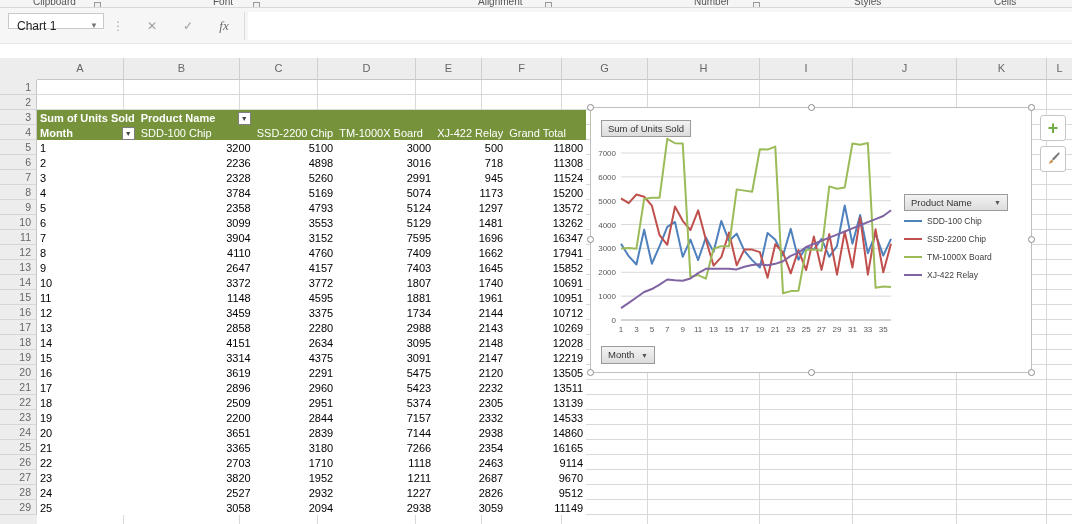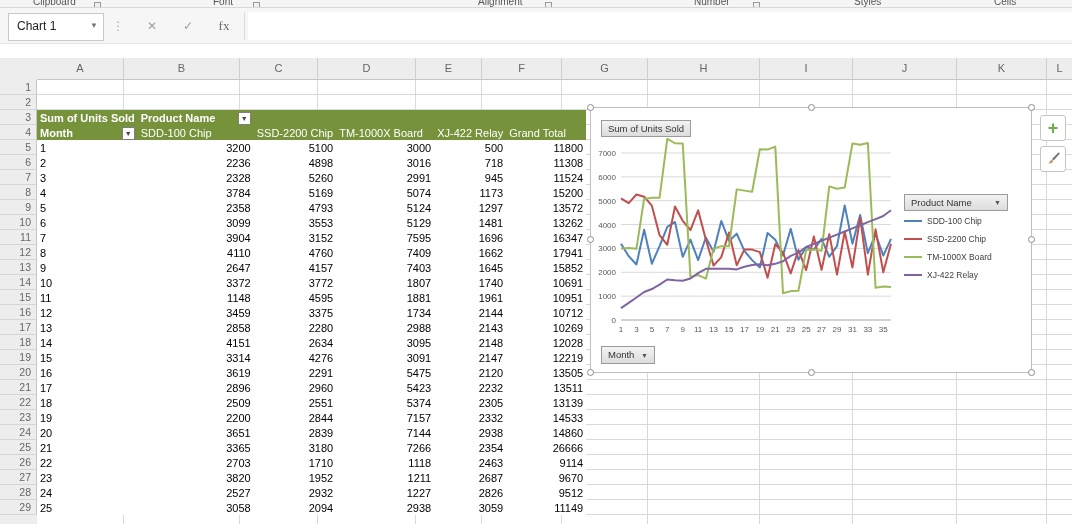--- a/index.html
+++ b/index.html
@@ -10,29 +10,29 @@
   .ribbon { position:absolute; left:0; top:0; width:1072px; height:8px;
             background:#f5f5f5; border-bottom:1px solid #d8d8d8; overflow:hidden; }
   .rgroup { position:absolute; top:-4px; font-size:10px; color:#555; line-height:11px; }
   .launcher { position:absolute; top:2px; width:7px; height:7px;
               border:1px solid #9a9a9a; background:#f0f0f0; }
 
   
   .fbar { position:absolute; left:0; top:8px; width:1072px; height:36px;
           background:#f6f6f6; border-bottom:1px solid #e6e6e6; }
   .fgap { position:absolute; left:0; top:44px; width:1072px; height:14px; background:#fff; }
-  .namebox { position:absolute; left:8px; top:5px; width:96px; height:28px;
+  .namebox { position:absolute; left:8px; top:5px; width:96px; height:16px;
              background:#fff; border:1px solid #c9c9c9; font-size:12px; color:#222;
              line-height:24px; padding-left:8px; }
   .namebox .dd { position:absolute; right:5px; top:0; font-size:8px; color:#777; line-height:24px; }
   .fdots { position:absolute; left:112px; top:5px; height:26px; line-height:26px;
            color:#a8a8a8; font-size:12px; letter-spacing:-1px; }
   .fbtn { position:absolute; top:5px; height:26px; line-height:26px; width:24px;
           text-align:center; color:#a0a0a0; font-size:12px; }
-  .fx { color:#6a6a6a; font-family:"Liberation Serif", serif; font-size:13px; }
+  .fx { color:#6a6a6a; font-family:"Liberation Serif", serif; font-style:italic; font-size:13px; }
   .fsep { position:absolute; left:244px; top:4px; height:28px; width:1px; background:#dcdcdc; }
   .finput { position:absolute; left:248px; top:4px; right:0; height:28px; background:#fff; }
 
   
   .corner { position:absolute; left:0; top:58px; width:37px; height:22px;
             background:#ededed; border-right:1px solid #c6c6c6; border-bottom:1px solid #c6c6c6; }
   .corner:after { content:""; position:absolute; right:2px; bottom:2px;
                   border-left:9px solid transparent; border-bottom:9px solid #b8b8b8; }
   .colheads { position:absolute; left:0; top:58px; width:1072px; height:22px; background:#ededed; }
   .colhead { position:absolute; top:0; height:22px; border-right:1px solid #cfcfcf;
@@ -301,21 +301,21 @@
         <td class="mcell">14</td>
         <td class="ncell">4151</td>
         <td class="ncell">2634</td>
         <td class="ncell">3095</td>
         <td class="ncell">2148</td>
         <td class="ncell">12028</td>
       </tr>
       <tr>
         <td class="mcell">15</td>
         <td class="ncell">3314</td>
-        <td class="ncell">4276</td>
+        <td class="ncell">4375</td>
         <td class="ncell">3091</td>
         <td class="ncell">2147</td>
         <td class="ncell">12219</td>
       </tr>
       <tr>
         <td class="mcell">16</td>
         <td class="ncell">3619</td>
         <td class="ncell">2291</td>
         <td class="ncell">5475</td>
         <td class="ncell">2120</td>
@@ -325,21 +325,21 @@
         <td class="mcell">17</td>
         <td class="ncell">2896</td>
         <td class="ncell">2960</td>
         <td class="ncell">5423</td>
         <td class="ncell">2232</td>
         <td class="ncell">13511</td>
       </tr>
       <tr>
         <td class="mcell">18</td>
         <td class="ncell">2509</td>
-        <td class="ncell">2551</td>
+        <td class="ncell">2951</td>
         <td class="ncell">5374</td>
         <td class="ncell">2305</td>
         <td class="ncell">13139</td>
       </tr>
       <tr>
         <td class="mcell">19</td>
         <td class="ncell">2200</td>
         <td class="ncell">2844</td>
         <td class="ncell">7157</td>
         <td class="ncell">2332</td>
@@ -352,21 +352,21 @@
         <td class="ncell">7144</td>
         <td class="ncell">2938</td>
         <td class="ncell">14860</td>
       </tr>
       <tr>
         <td class="mcell">21</td>
         <td class="ncell">3365</td>
         <td class="ncell">3180</td>
         <td class="ncell">7266</td>
         <td class="ncell">2354</td>
-        <td class="ncell">26666</td>
+        <td class="ncell">16165</td>
       </tr>
       <tr>
         <td class="mcell">22</td>
         <td class="ncell">2703</td>
         <td class="ncell">1710</td>
         <td class="ncell">1118</td>
         <td class="ncell">2463</td>
         <td class="ncell">9114</td>
       </tr>
       <tr>

